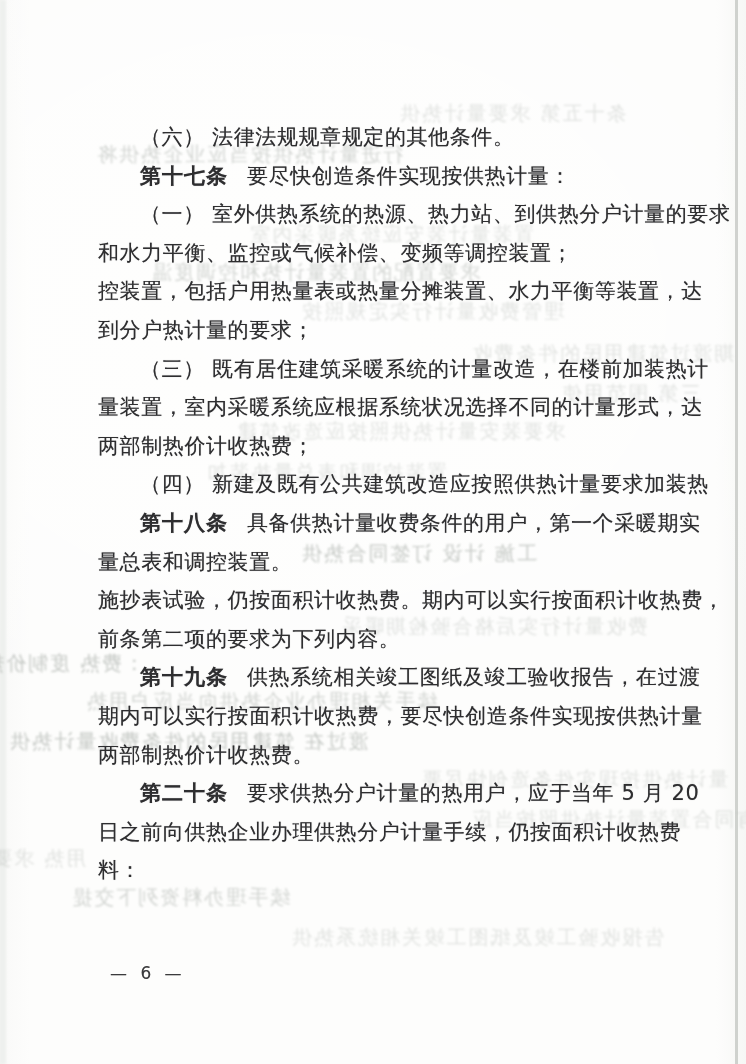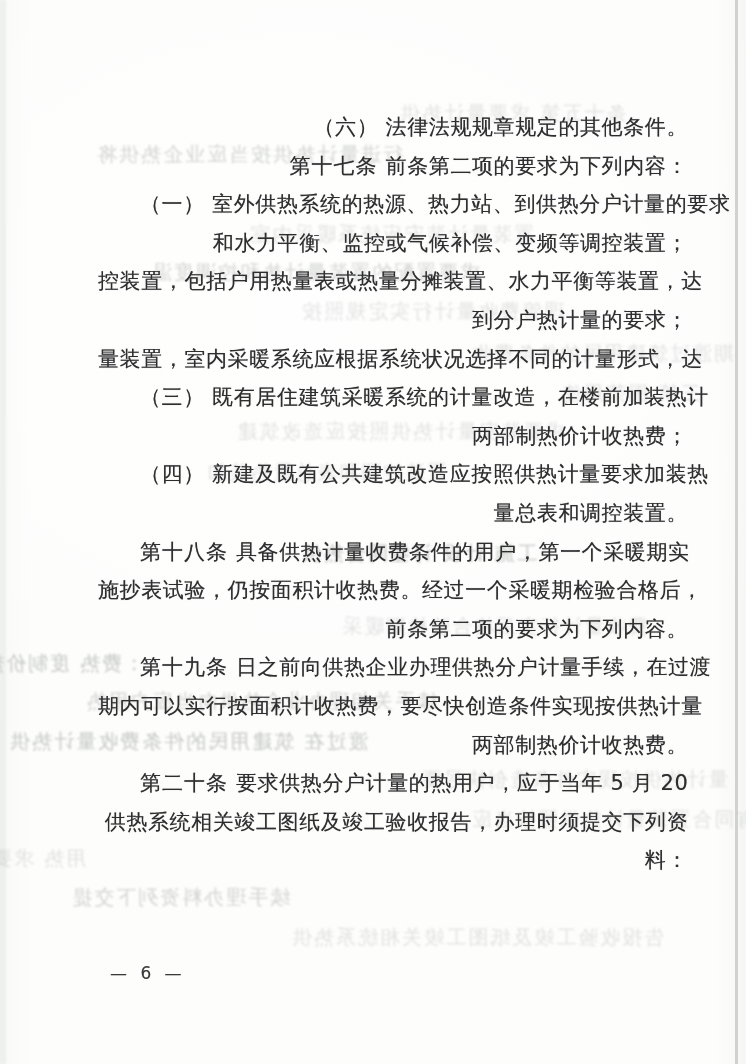--- a/index.html
+++ b/index.html
@@ -29,28 +29,27 @@
   .ghost-layer{position:absolute;inset:0;pointer-events:none;}
   .ghost{
     position:absolute;white-space:nowrap;
     color:#aeb3ae;font-size:20px;letter-spacing:2px;
     transform:scaleX(-1);filter:blur(1.2px);opacity:0.55;
   }
   .ghost.faint{opacity:0.35;}
   .ghost.strong{opacity:0.7;}
   
   .text-layer{
-    position:absolute;left:98px;top:108px;width:590px;
+    position:absolute;left:98px;top:118px;width:590px;
     color:#2e2e30;font-size:21px;line-height:38.6px;
     text-shadow:0 0 0.7px rgba(46,46,48,0.55);
-    text-align:right;
   }
   .line{white-space:nowrap;letter-spacing:0.6px;}
   .line.indent{padding-left:42px;}
-  .head{font-weight:normal;margin-right:8px;letter-spacing:1px;}
+  .head{font-weight:bold;margin-right:19px;letter-spacing:1px;}
   .page-number{
     position:absolute;left:110px;top:963px;
     color:#3b3b3d;font-size:17px;letter-spacing:4px;
     text-shadow:0 0 0.6px rgba(59,59,61,0.5);
   }
 </style>
 </head>
 <body>
 
 <div class="scan-page">
@@ -75,36 +74,36 @@
     <div class="ghost strong" style="top:728px;left:8px;">渡过在 筑建用民的件条费收量计热供</div>
     <div class="ghost faint" style="top:766px;left:420px;">量计热供按现实件条造创快尽要</div>
     <div class="ghost faint" style="top:806px;left:470px;">关有同合置装量计热供照按当应</div>
     <div class="ghost" style="top:884px;left:70px;">续手理办料资列下交提</div>
     <div class="ghost faint" style="top:924px;left:290px;">告报收验工竣及纸图工竣关相统系热供</div>
     <div class="ghost faint" style="top:845px;left:-10px;">用热 求要</div>
   </div>
 
   <div class="text-layer">
     <div class="line indent">（六） 法律法规规章规定的其他条件。</div>
-    <div class="line indent"><span class="head">第十七条</span><span>前条第二项的要求为下列内容：</span></div>
+    <div class="line indent"><span class="head">第十七条</span><span>要尽快创造条件实现按供热计量：</span></div>
     <div class="line indent">（一） 室外供热系统的热源、热力站、到供热分户计量的要求</div>
     <div class="line">和水力平衡、监控或气候补偿、变频等调控装置；</div>
     <div class="line">控装置，包括户用热量表或热量分摊装置、水力平衡等装置，达</div>
     <div class="line">到分户热计量的要求；</div>
+    <div class="line indent">（三） 既有居住建筑采暖系统的计量改造，在楼前加装热计</div>
     <div class="line">量装置，室内采暖系统应根据系统状况选择不同的计量形式，达</div>
-    <div class="line indent">（三） 既有居住建筑采暖系统的计量改造，在楼前加装热计</div>
     <div class="line">两部制热价计收热费；</div>
     <div class="line indent">（四） 新建及既有公共建筑改造应按照供热计量要求加装热</div>
+    <div class="line indent"><span class="head">第十八条</span><span>具备供热计量收费条件的用户，第一个采暖期实</span></div>
     <div class="line">量总表和调控装置。</div>
-    <div class="line indent"><span class="head">第十八条</span><span>具备供热计量收费条件的用户，第一个采暖期实</span></div>
-    <div class="line">施抄表试验，仍按面积计收热费。经过一个采暖期检验合格后，</div>
+    <div class="line">施抄表试验，仍按面积计收热费。期内可以实行按面积计收热费，</div>
     <div class="line">前条第二项的要求为下列内容。</div>
-    <div class="line indent"><span class="head">第十九条</span><span>日之前向供热企业办理供热分户计量手续，在过渡</span></div>
+    <div class="line indent"><span class="head">第十九条</span><span>供热系统相关竣工图纸及竣工验收报告，在过渡</span></div>
     <div class="line">期内可以实行按面积计收热费，要尽快创造条件实现按供热计量</div>
     <div class="line">两部制热价计收热费。</div>
     <div class="line indent"><span class="head">第二十条</span><span>要求供热分户计量的热用户，应于当年 5 月 20</span></div>
-    <div class="line">供热系统相关竣工图纸及竣工验收报告，办理时须提交下列资</div>
+    <div class="line">日之前向供热企业办理供热分户计量手续，仍按面积计收热费</div>
     <div class="line">料：</div>
   </div>
 
   <div class="page-number">— 6 —</div>
 
 </div>
 
 </body></html>

